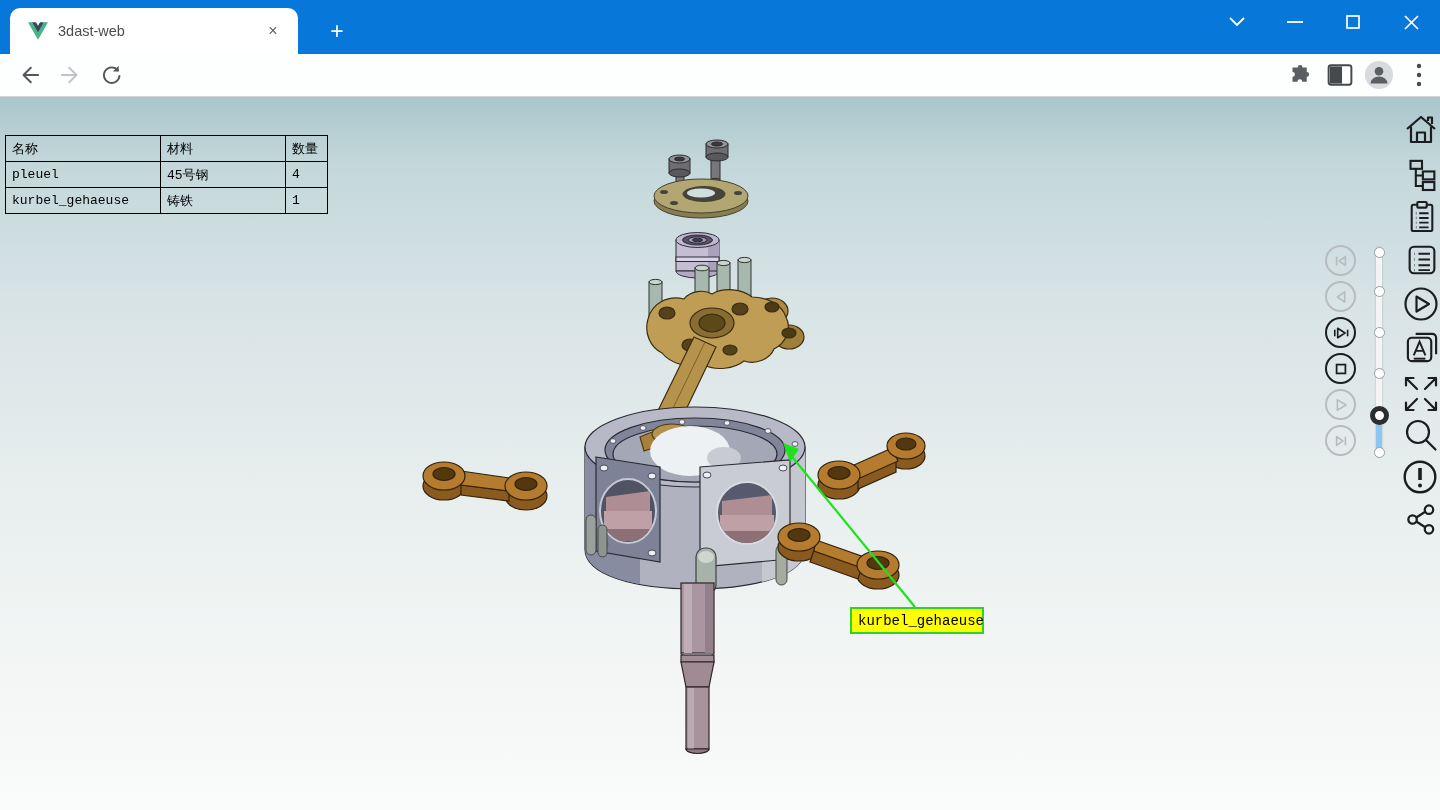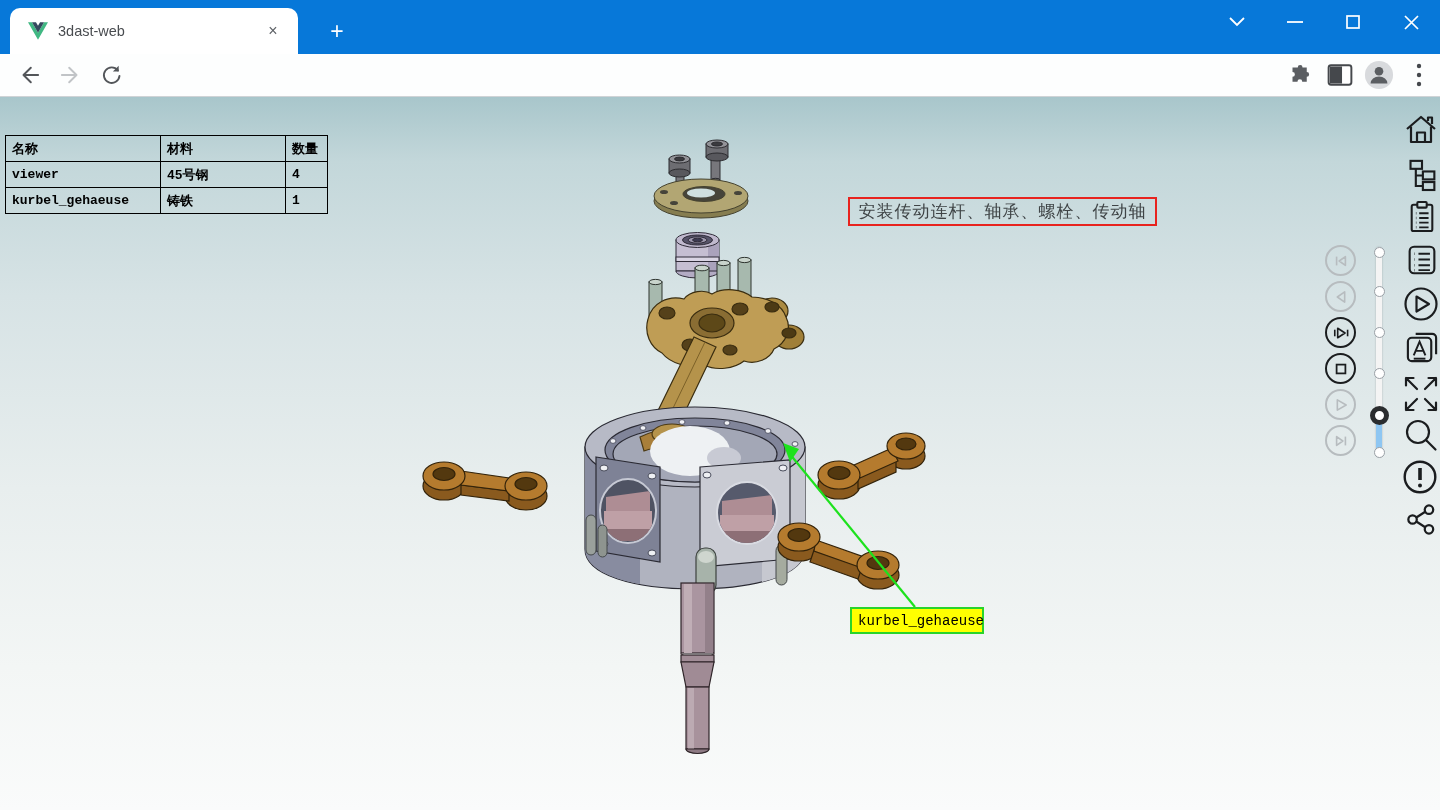--- a/index.html
+++ b/index.html
@@ -26,21 +26,21 @@
   .omni-url { font-size:15.5px; color:#202124; white-space:nowrap; overflow:hidden; flex:1; }
   .omni-icons { display:flex; gap:12px; margin-right:14px; }
 
   
   .canvas { position:absolute; left:0; top:97px; width:1440px; height:713px; overflow:hidden;
     background:linear-gradient(180deg,#a8c6cb 0%,#c3d7da 9%,#d7e3e5 28%,#e8eeee 55%,#f3f6f5 80%,#fafbfb 100%); }
   .model-svg { position:absolute; left:0; top:0; }
 
   
   .bom { position:absolute; left:5px; top:38px; border-collapse:collapse; }
-  .bom td,.bom th { border:1.6px solid #000; font-family:"Liberation Mono","DejaVu Sans Mono",monospace; font-size:13px; font-weight:bold; color:#000; text-align:left; padding:0 6px; height:26px; white-space:nowrap; }
+  .bom td,.bom th { border:1.6px solid #000; font-family:"Liberation Mono","DejaVu Sans Mono",monospace; font-size:13px; font-weight:normal; color:#000; text-align:left; padding:0 6px; height:26px; white-space:nowrap; }
   .bom .c0 { width:155px; } .bom .c1 { width:125px; } .bom .c2 { width:42px; }
 
   
   .step-note { position:absolute; left:848px; top:100px; width:309px; height:29px; border:2px solid #e8231e; display:flex; align-items:center; justify-content:center; font-size:17px; color:#3f4446; letter-spacing:1px; white-space:nowrap; }
   .part-label { position:absolute; left:850px; top:510px; width:134px; height:27px; background:#ffff00; border:2px solid #2ad42a; display:flex; align-items:center; font-family:"Liberation Mono","DejaVu Sans Mono",monospace; font-size:14px; color:#000; padding-left:6px; white-space:nowrap; }
 
   
   .side-icon { position:absolute; display:flex; align-items:center; justify-content:center; cursor:pointer; }
 
   
@@ -339,33 +339,32 @@
     </svg>
 
     <table class="bom">
       <tbody>
           <tr>
         <th class="c0">名称</th>
         <th class="c1">材料</th>
         <th class="c2">数量</th>
       </tr>
       <tr>
-            <td>viewer</td>
+            <td>pleuel</td>
             <td>45号钢</td>
             <td>4</td>
           </tr>
       <tr>
             <td>kurbel_gehaeuse</td>
             <td>铸铁</td>
             <td>1</td>
           </tr>
     </tbody>
       </table>
 
-    <div class="step-note">安装传动连杆、轴承、螺栓、传动轴</div>
     <div class="part-label">kurbel_gehaeuse</div>
 
     <div class="side-icon" style="left:1404px; top:16px;">
       <svg width="34" height="34" viewBox="0 0 34 34" fill="none" stroke="#1b1d1f" stroke-width="2.2" stroke-linejoin="round">
         <path d="M24 8 V4.5 H28 V11"></path>
           <path d="M3 16 L17 4 L31 16"></path>
           <path d="M7 13.5 V29 H27 V13.5"></path>
           <path d="M13 29 V19.5 H21 V29"></path>
       </svg>
     </div>

